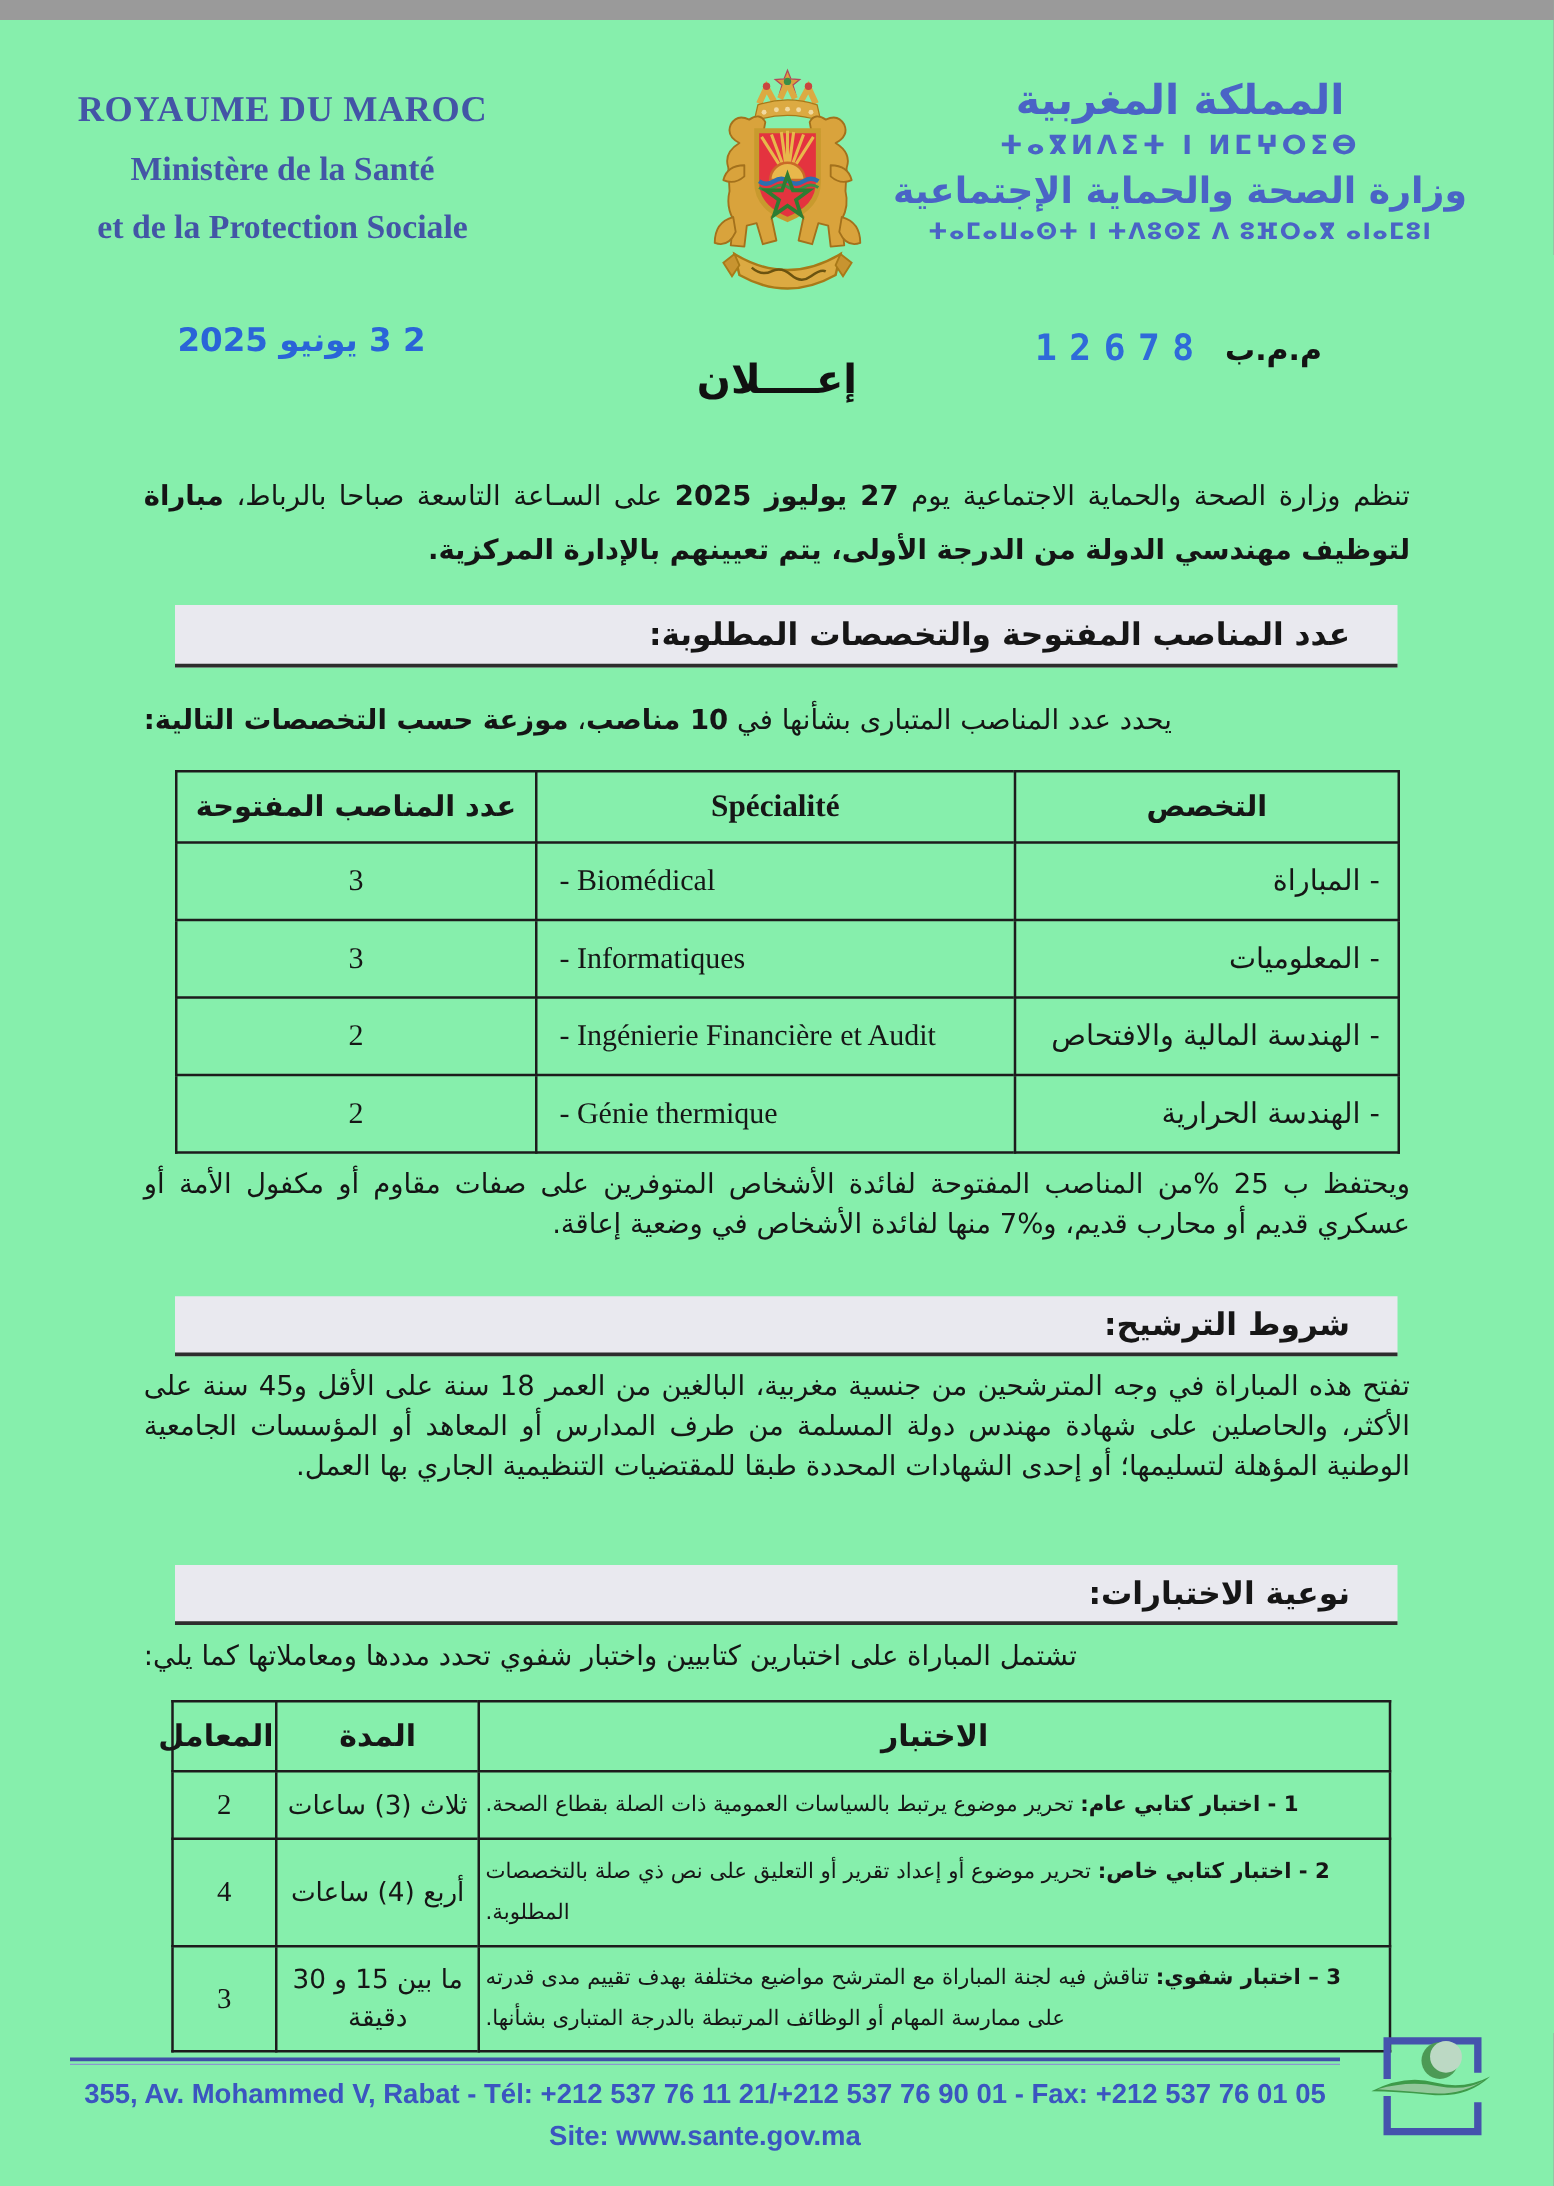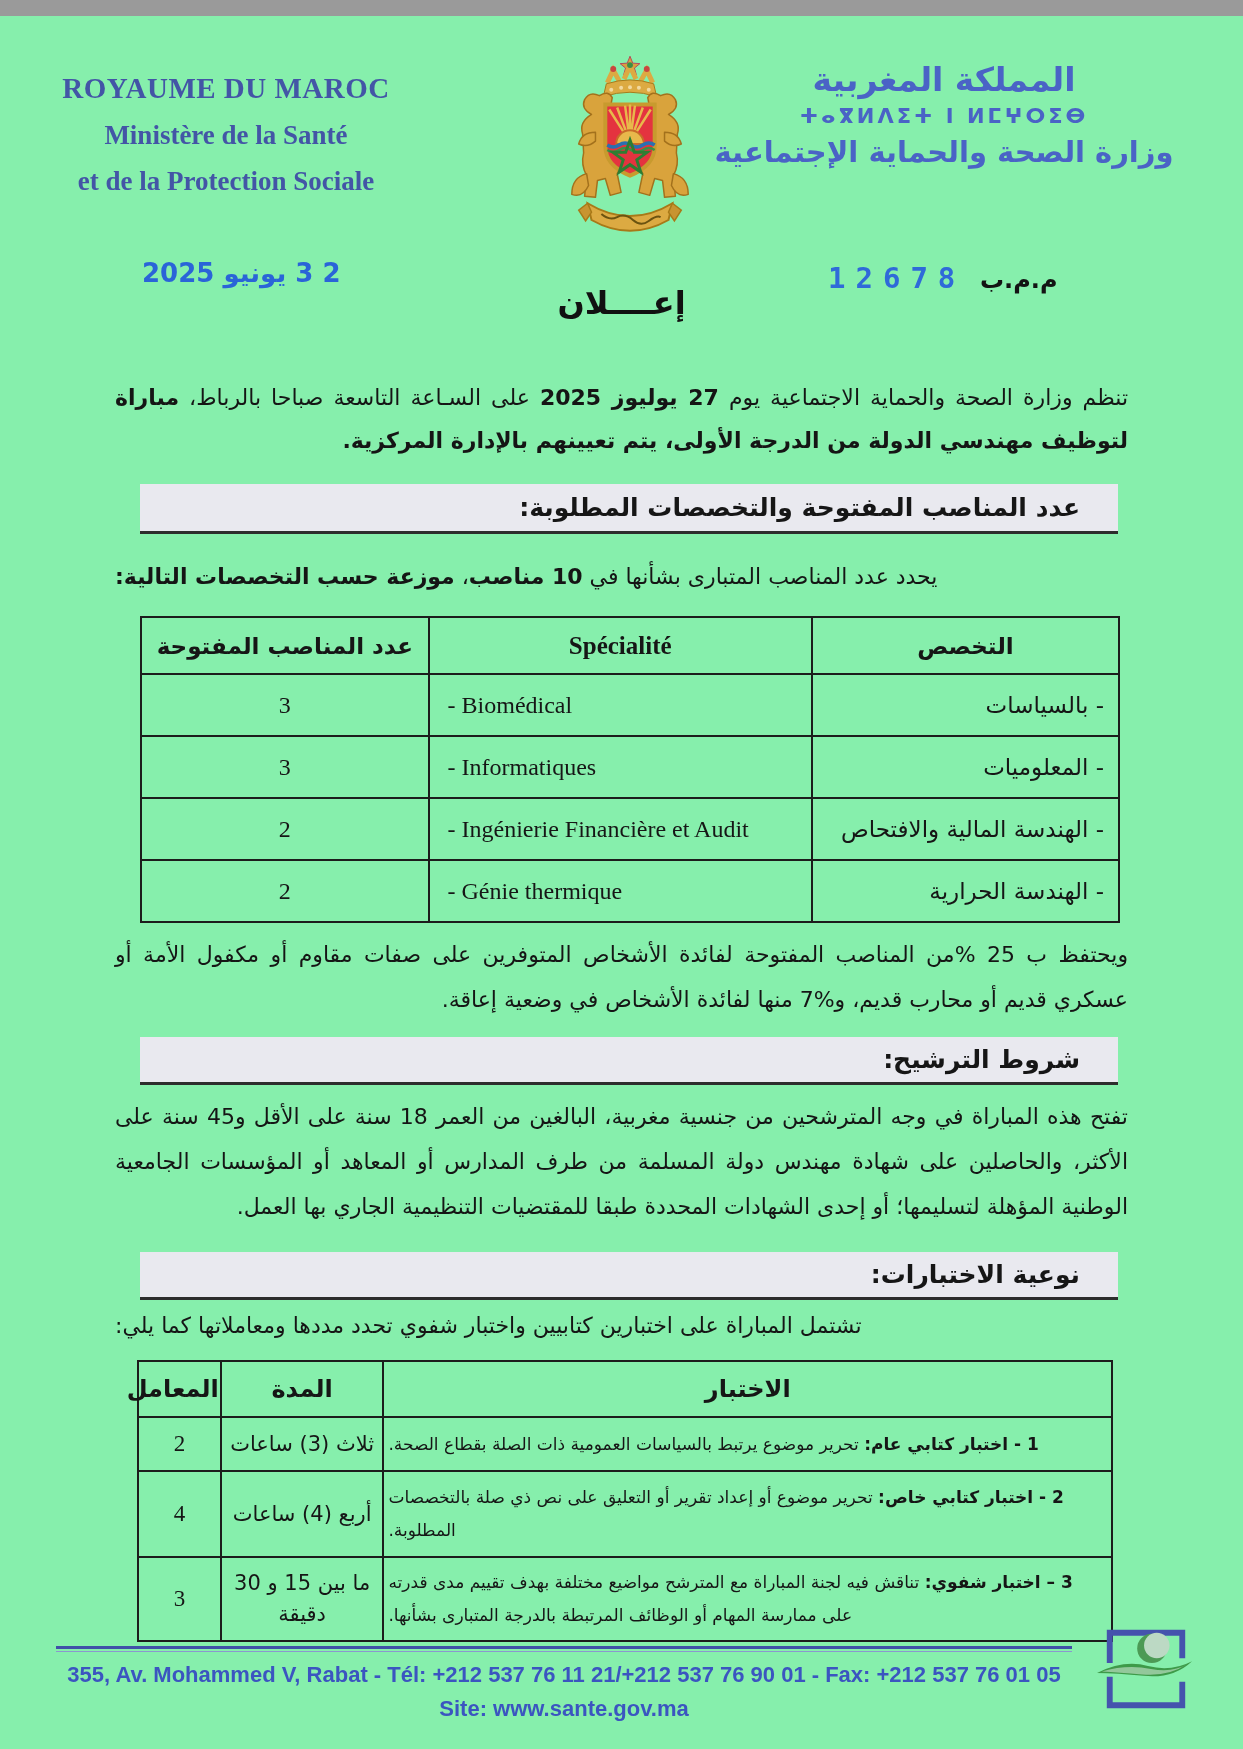--- a/index.html
+++ b/index.html
@@ -42,21 +42,21 @@
   .title {
     position:absolute; left:0; right:0; top:268px; margin:0; text-align:center;
     font-size:32px; font-weight:bold; color:#111;
   }
 
   
   .para, .line {
     position:absolute; left:115px; right:115px; margin:0;
     font-size:22px; color:#151515;
   }
-  .para { text-align:justify; line-height:45px; }
+  .para { text-align:justify; line-height:32px; }
   .line { text-align:left; }
   .p-intro { top:360px; line-height:43px; }
   .p-note  { top:916px; }
   .p-cond  { top:1078px; }
   .l-positions { top:548px; }
   .l-exams     { top:1297px; }
 
   
   .bar {
     position:absolute; left:140px; right:125px; box-sizing:border-box;
@@ -161,20 +161,21 @@
         <path d="M118,152 l9,7 -7,11 -6,-9 z" fill="#c89430" stroke="#a87918" stroke-width="1.5"></path>
         <path d="M46,163 q8,7 16,3 t16,3 t16,1 t12,-4" stroke="#6b5310" fill="none" stroke-width="2"></path>
       </g>
     </svg>
   </div>
 
   <div class="hdr-right" dir="rtl">
     <div class="ar1">المملكة المغربية</div>
     <div class="tif1">ⵜⴰⴳⵍⴷⵉⵜ ⵏ ⵍⵎⵖⵔⵉⴱ</div>
     <div class="ar2">وزارة الصحة والحماية الإجتماعية</div>
+    <div class="tif2">ⵜⴰⵎⴰⵡⴰⵙⵜ ⵏ ⵜⴷⵓⵙⵉ ⴷ ⵓⴼⵔⴰⴳ ⴰⵏⴰⵎⵓⵏ</div>
   </div>
 
   <div class="stamp-date" dir="rtl">2 3 يونيو 2025</div>
   <div class="stamp-num">12678</div>
   <div class="initials" dir="rtl">م.م.ب</div>
 
   <h1 class="title" dir="rtl">إعــــلان</h1>
 
   <p class="para p-intro" dir="rtl"><span>تنظم وزارة الصحة والحماية الاجتماعية يوم </span><b>27 يوليوز 2025</b><span> على السـاعة التاسعة صباحا بالرباط، </span><b>مباراة لتوظيف مهندسي الدولة من الدرجة الأولى، يتم تعيينهم بالإدارة المركزية.</b></p>
 
@@ -190,21 +191,21 @@
       </colgroup>
     <thead>
       <tr>
         <th>التخصص</th>
         <th class="head-spec">Spécialité</th>
         <th>عدد المناصب المفتوحة</th>
       </tr>
     </thead>
     <tbody>
       <tr>
-        <td class="cell-takh">- بالسياسات</td>
+        <td class="cell-takh">- المباراة</td>
         <td class="cell-spec" dir="ltr">- Biomédical</td>
         <td class="cell-cnt">3</td>
       </tr>
       <tr>
         <td class="cell-takh">- المعلوميات</td>
         <td class="cell-spec" dir="ltr">- Informatiques</td>
         <td class="cell-cnt">3</td>
       </tr>
       <tr>
         <td class="cell-takh">- الهندسة المالية والافتحاص</td>

